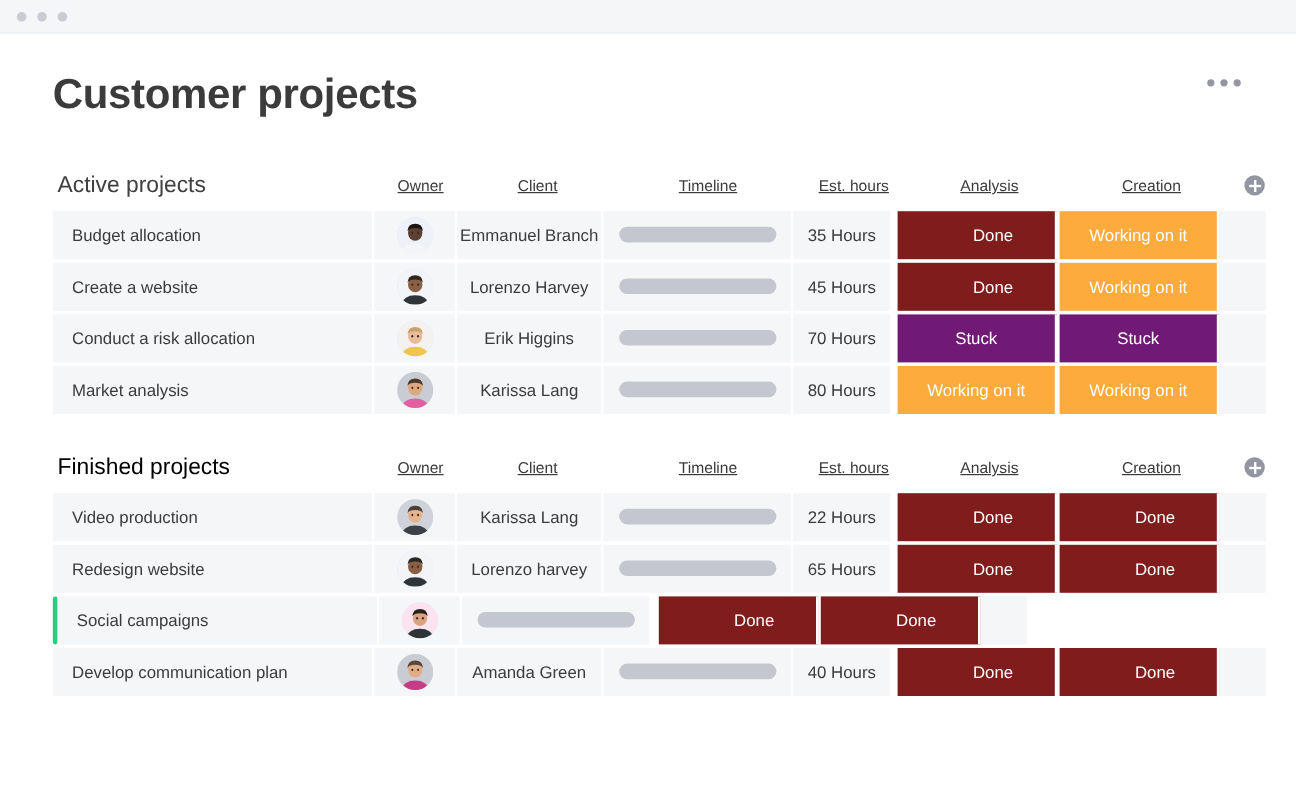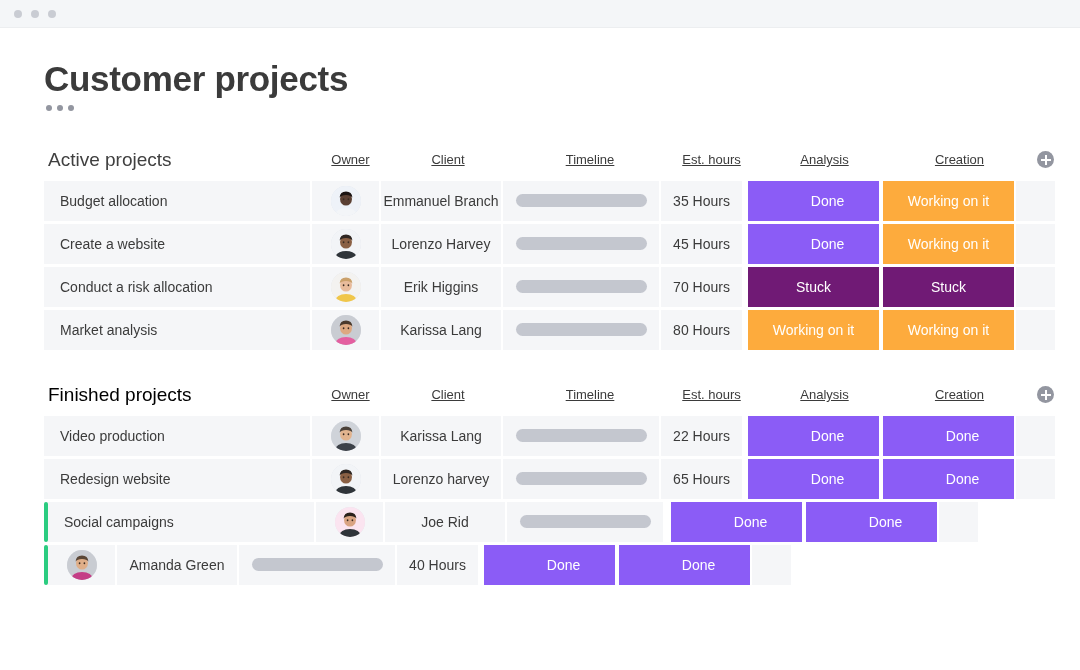--- a/index.html
+++ b/index.html
@@ -42,22 +42,21 @@
   .page {
     flex: 1 1 auto;
     padding: 32px 44px 0 44px;
     position: relative;
   }
 
   .page-header {
     display: flex;
     align-items: flex-start;
     justify-content: space-between;
-    margin-bottom: 28px;
-    flex-direction: column;
+    margin-bottom: 41px;
   }
   .page-title {
     font-size: 35px;
     font-weight: bold;
     color: #3b3b3b;
     letter-spacing: -0.3px;
     line-height: 1.1;
   }
   .kebab {
     display: flex;
@@ -157,21 +156,21 @@
   .gap-s { width: 2px; flex: 0 0 2px; background: #ffffff; }
 
   .cell.status {
     color: #ffffff;
     font-size: 14px;
     border-right: 2px solid #ffffff;
   }
   .cell.trail { background: #f5f6f8; }
 
   
-  .st-done    { background: #8b5cf6; padding-left: 28px; }
+  .st-done    { background: #7f1d1d; padding-left: 28px; }
   .st-working { background: #fdab3d; }
   .st-stuck   { background: #701a75; }
 
   
   .avatar {
     width: 30px; height: 30px;
     border-radius: 50%;
     overflow: hidden;
     position: relative;
     background: #dfe3ea;
@@ -421,32 +420,32 @@
                 <svg viewBox="0 0 30 30">
                   <rect width="30" height="30" fill="#fbe4f0"></rect>
                   <path d="M3 30 q2.5 -8 12 -8 q9.5 0 12 8 z" fill="#2f3439"></path>
                   <ellipse cx="15" cy="13" rx="6" ry="6.6" fill="#d9a382"></ellipse>
                   <path d="M8.6 11.6 q0.4 -6.2 6.4 -6.2 q6 0 6.4 6.2 q-1.6 -2.6 -6.4 -2.6 q-4.8 0 -6.4 2.6 z" fill="#2b211c"></path>
                   <ellipse cx="12.6" cy="13.2" rx="0.85" ry="1" fill="#3a2b22"></ellipse>
                   <ellipse cx="17.4" cy="13.2" rx="0.85" ry="1" fill="#3a2b22"></ellipse>
                 </svg>
               </span>
             </div>
-            <div class="cell client c-client">Joe Rid</div>
             <div class="cell time c-time">
               <span class="track"><span class="fill green" style="width:100%"></span></span>
             </div>
             <div class="gap-w"></div>
             <div class="cell status c-stat st-done">Done</div>
             <div class="gap-s"></div>
             <div class="cell status c-stat st-done">Done</div>
             <div class="cell trail c-add"></div>
           </div>
           <div class="row">
             <div class="accent-bar accent-green"></div>
+            <div class="cell name c-name">Develop communication plan</div>
             <div class="cell owner c-owner">
               <span class="avatar">
                 <svg viewBox="0 0 30 30">
                   <rect width="30" height="30" fill="#c9ccd2"></rect>
                   <path d="M3 30 q2.5 -8 12 -8 q9.5 0 12 8 z" fill="#c43d86"></path>
                   <ellipse cx="15" cy="13" rx="6" ry="6.6" fill="#dfae88"></ellipse>
                   <path d="M8.6 11.6 q0.4 -6.2 6.4 -6.2 q6 0 6.4 6.2 q-1.6 -2.6 -6.4 -2.6 q-4.8 0 -6.4 2.6 z" fill="#5a4636"></path>
                   <ellipse cx="12.6" cy="13.2" rx="0.85" ry="1" fill="#3a2b22"></ellipse>
                   <ellipse cx="17.4" cy="13.2" rx="0.85" ry="1" fill="#3a2b22"></ellipse>
                 </svg>

